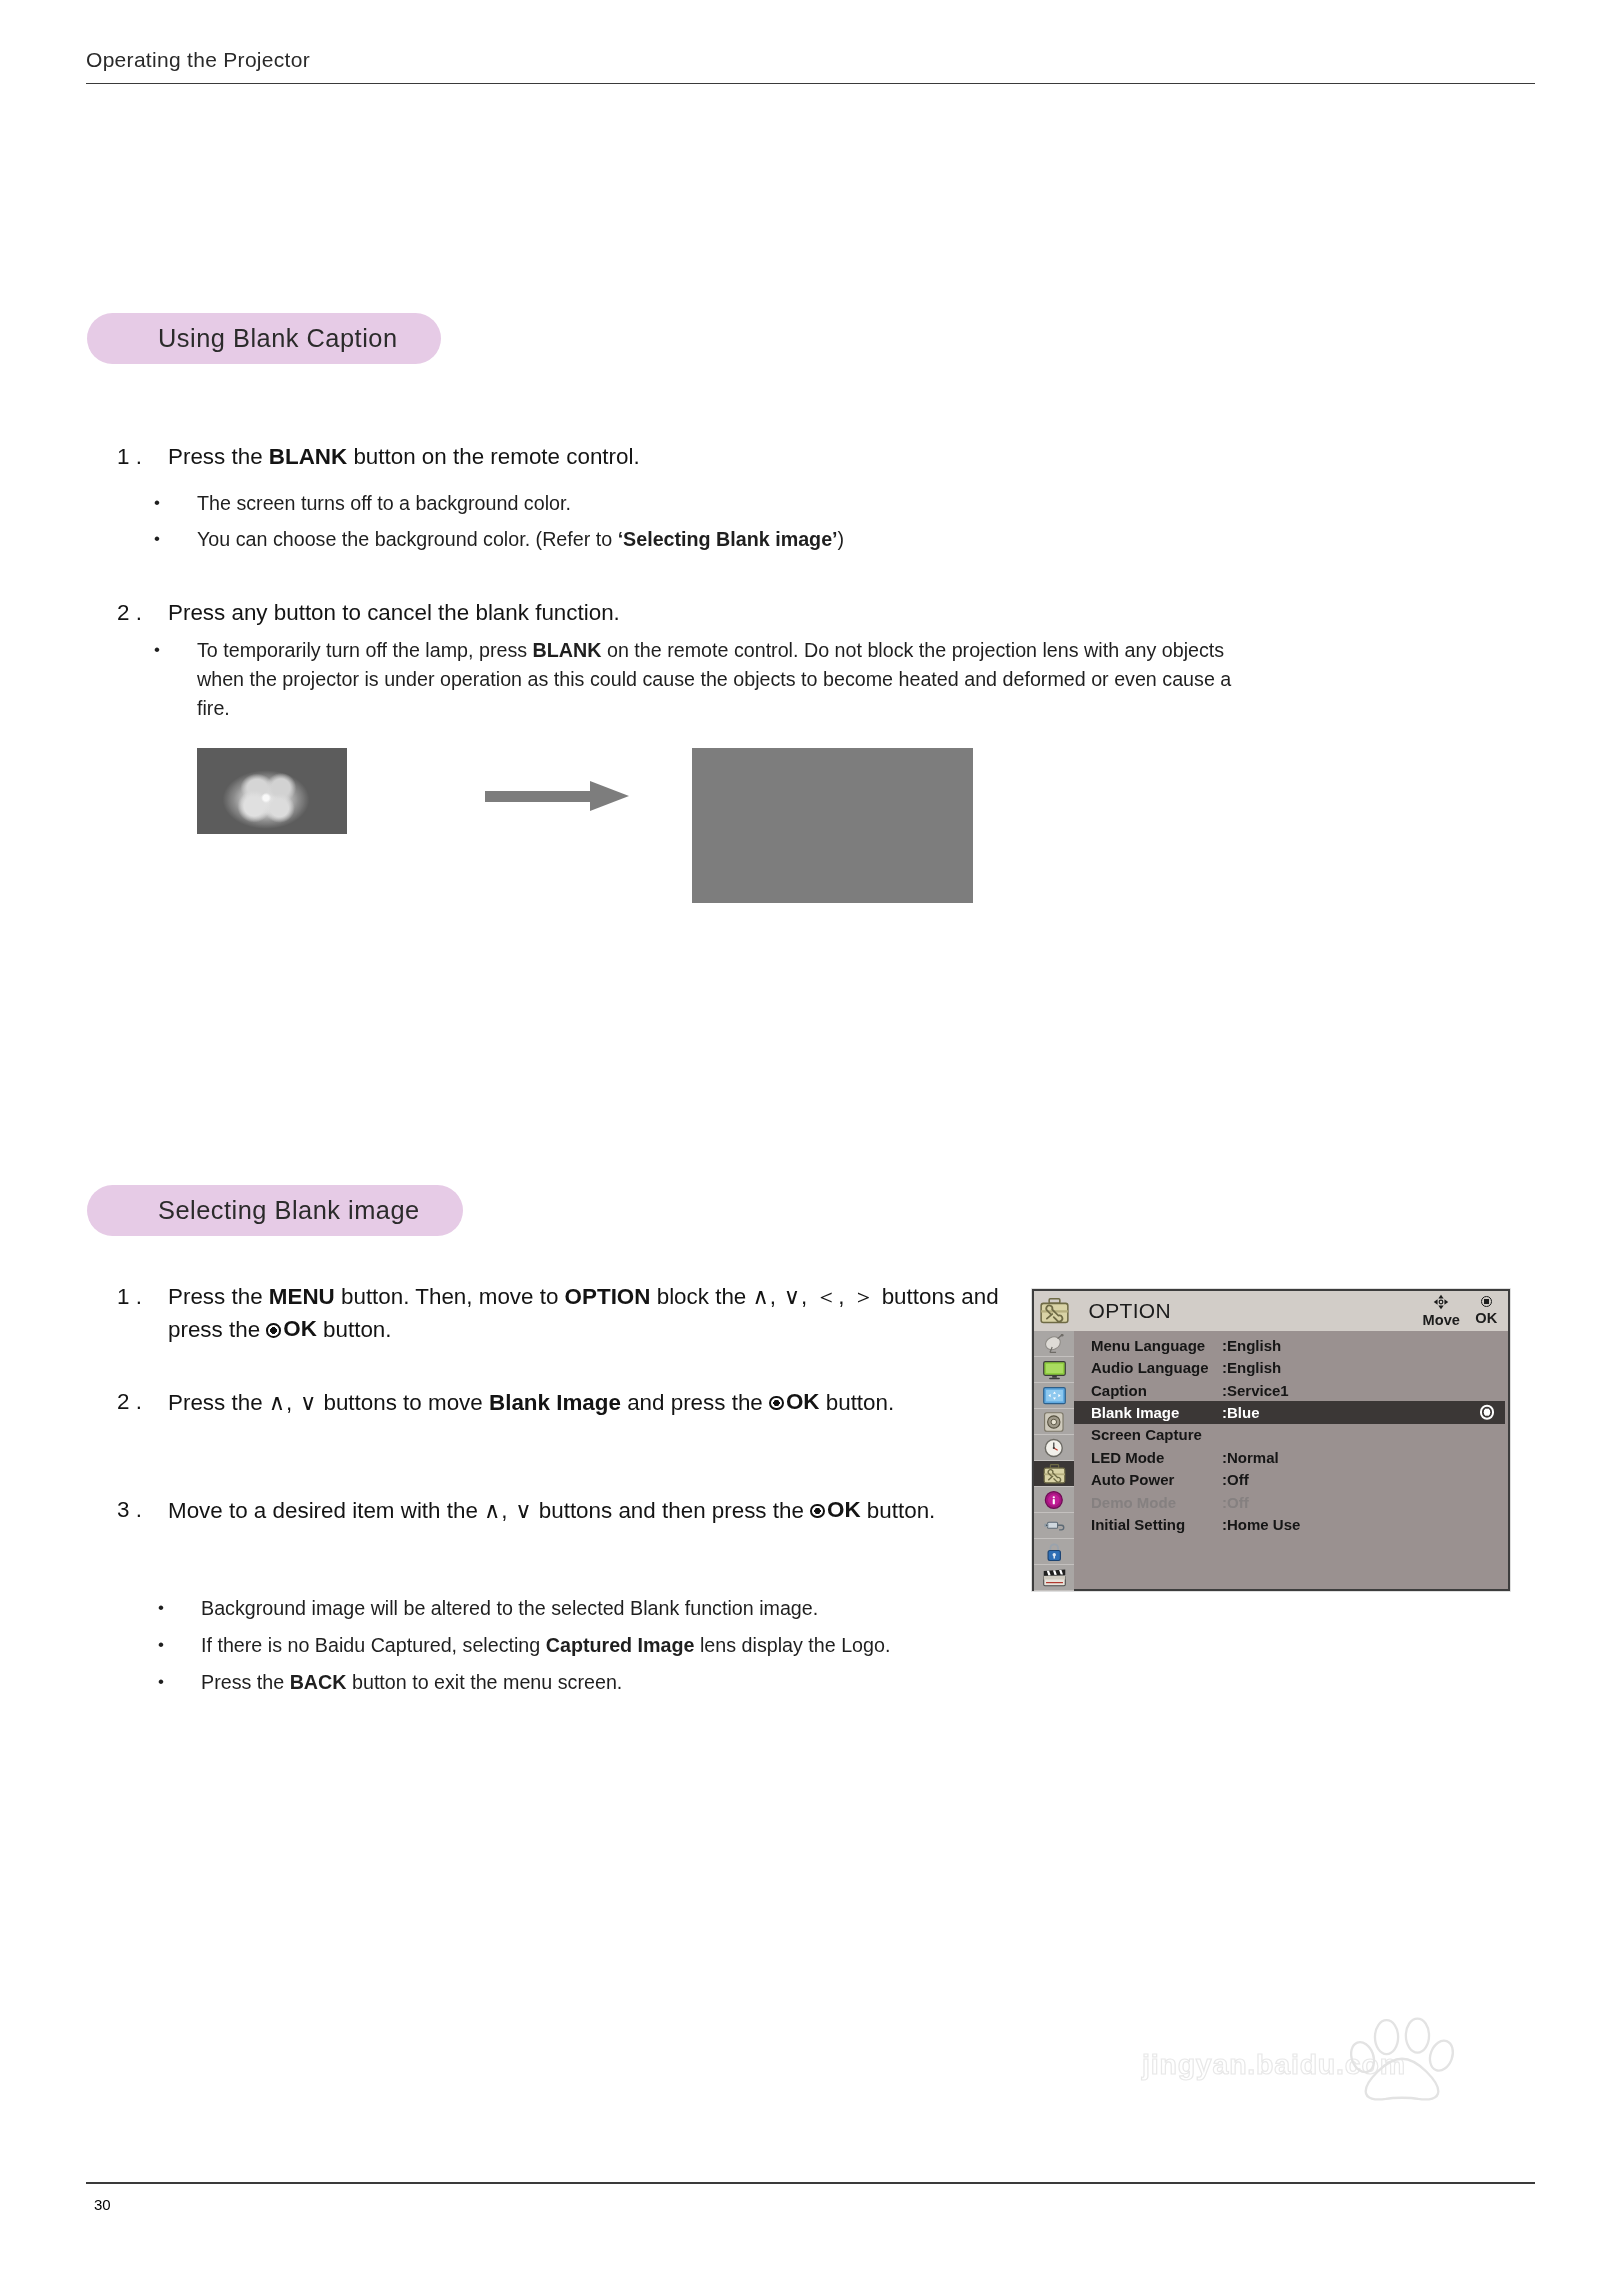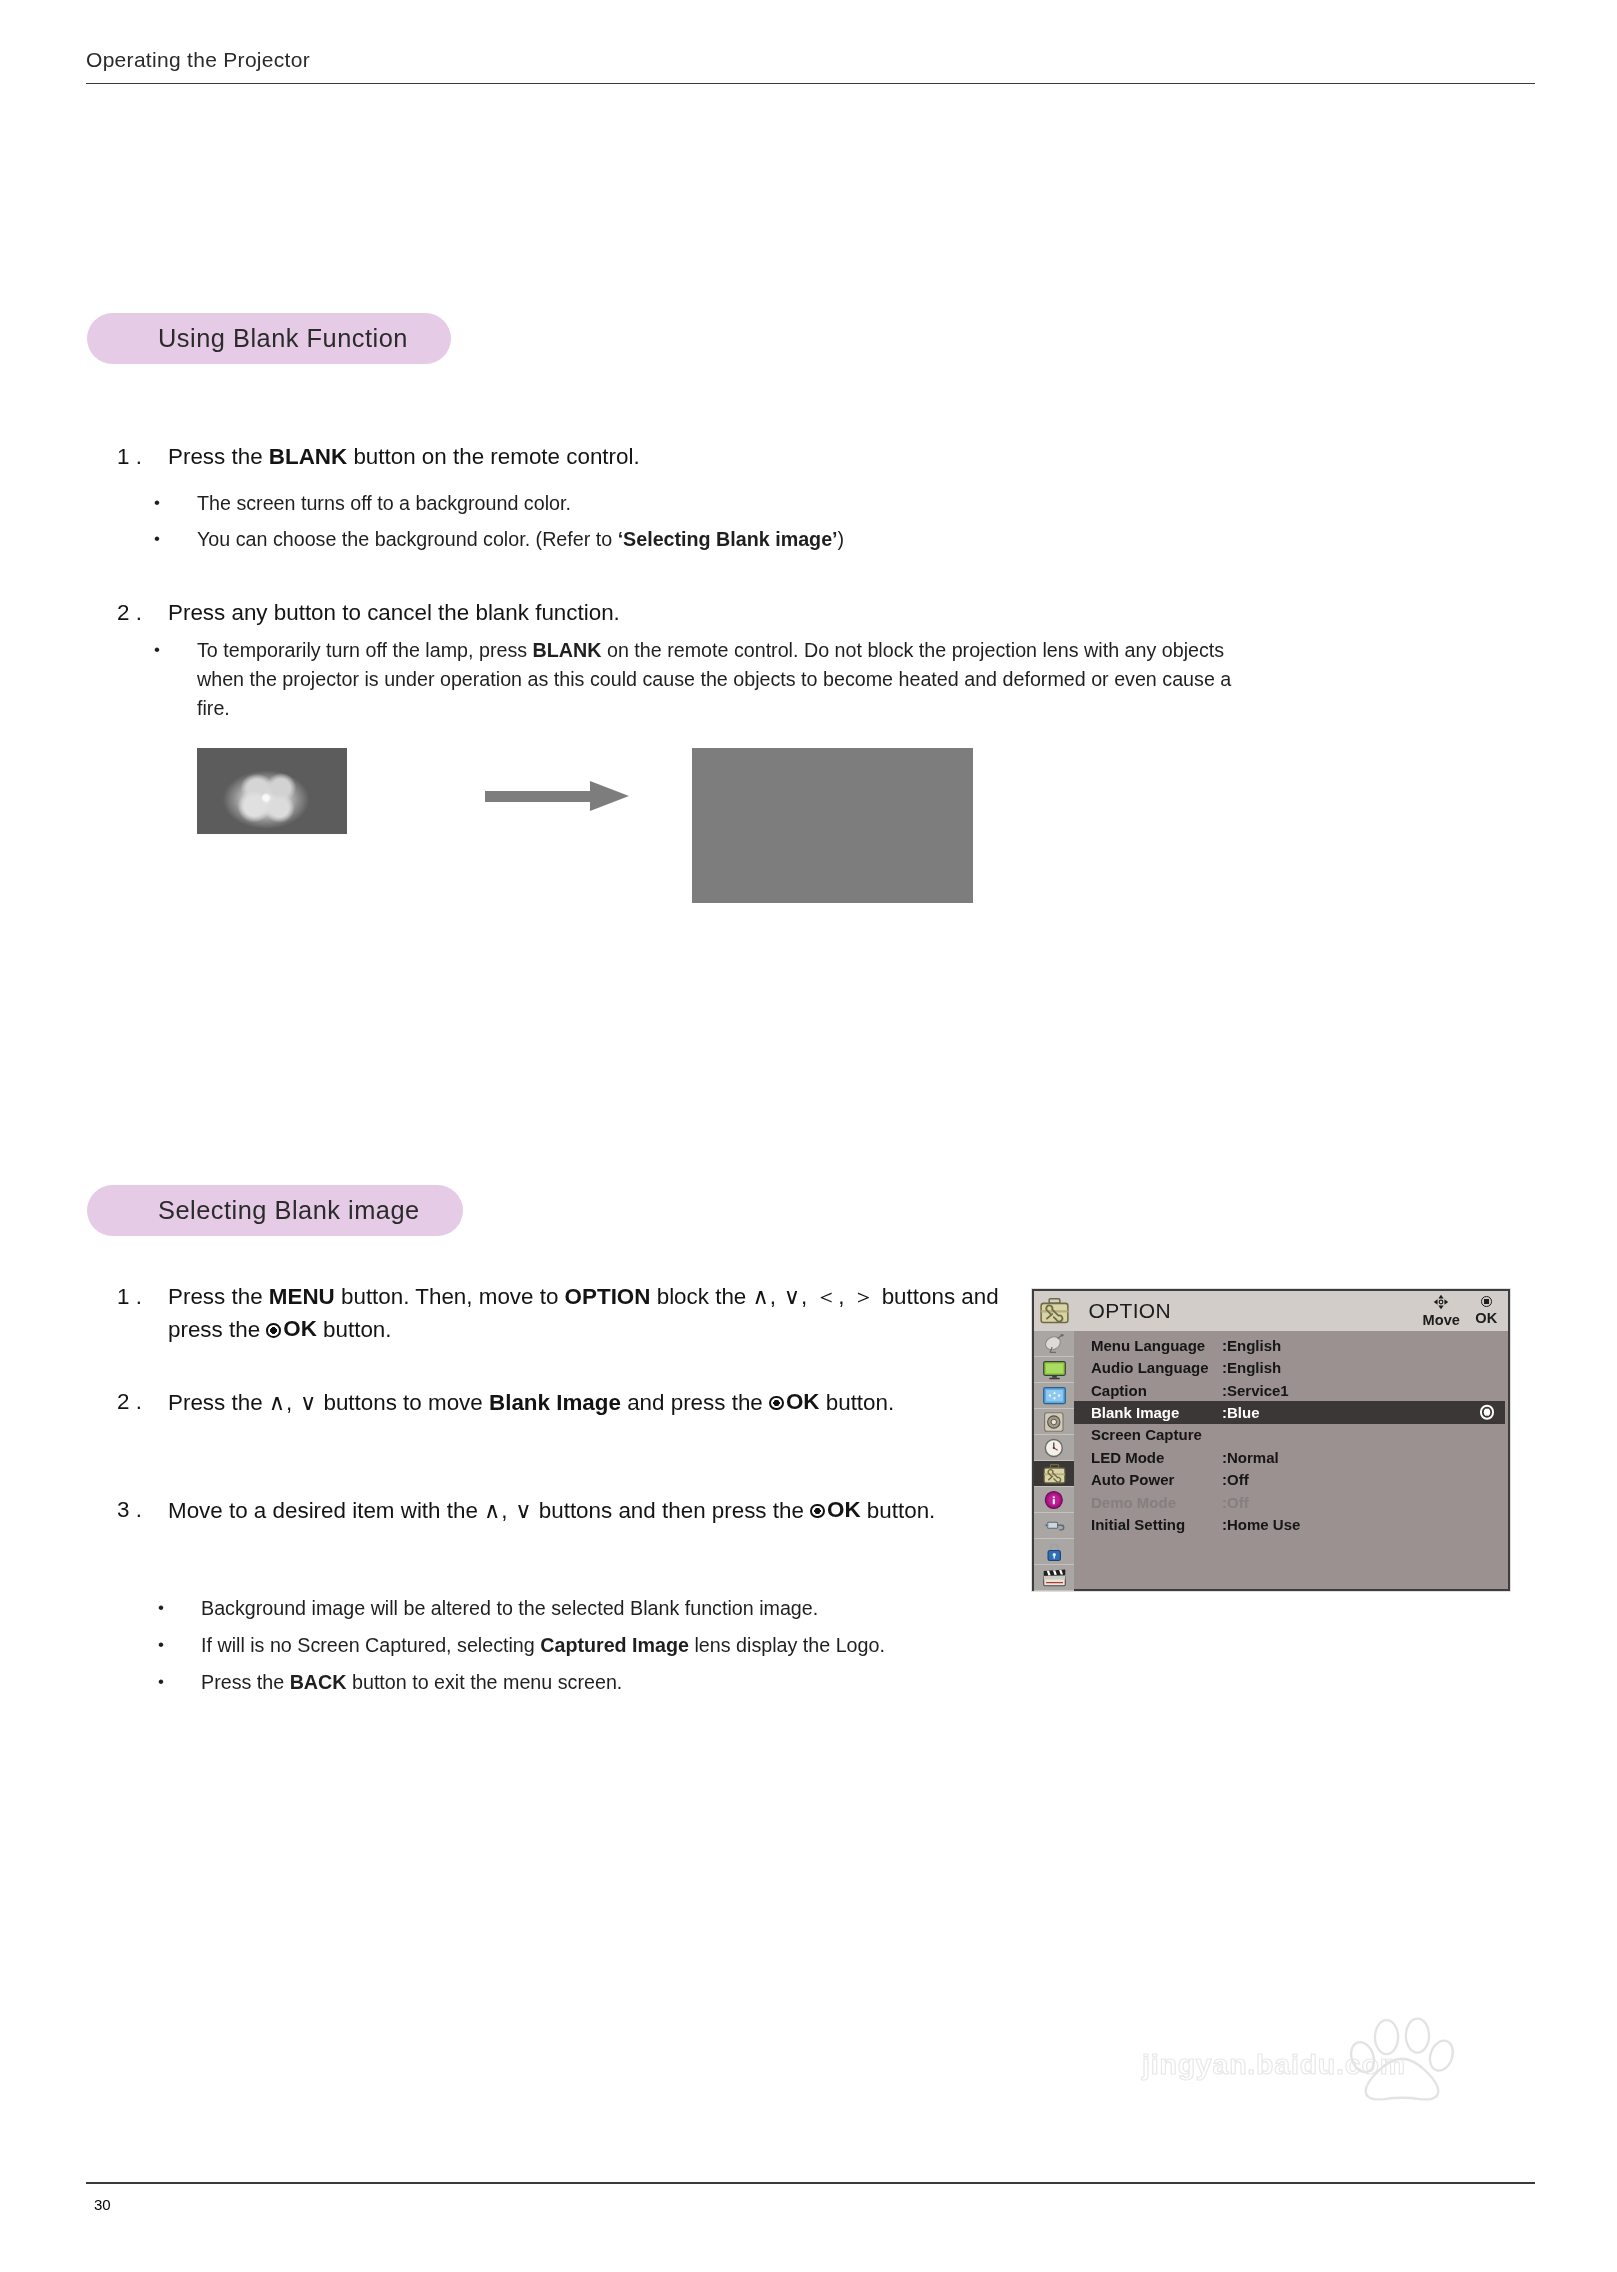--- a/index.html
+++ b/index.html
@@ -298,21 +298,21 @@
 <body>
 
 <div class="page">
 
   <div class="runhead">
     <div class="runhead-text">Operating the Projector</div>
     <div class="runhead-rule"></div>
   </div>
 
   <div class="pill sec1-pill">
-    <span>Using Blank Function</span>
+    <span>Using Blank Caption</span>
   </div>
 
 
   <div class="step" style="left:117px; top:441px; width:1079px;">
     <span class="step-num">1 .</span>
     <span class="step-body"><span>Press the </span><b>BLANK</b><span> button on the remote control.</span></span>
   </div>
 
   <div class="bul" style="left:154px; top:489px; width:1041px;">
     <span class="bul-dot">•</span>
@@ -370,21 +370,21 @@
           <span>OK</span>
         </span><span> button.</span></span>
   </div>
 
   <div class="bul" style="left:158px; top:1594px; width:1041px;">
     <span class="bul-dot">•</span>
     <span class="bul-body"><span>Background image will be altered to the selected Blank function image.</span></span>
   </div>
   <div class="bul" style="left:158px; top:1631px; width:1041px;">
     <span class="bul-dot">•</span>
-    <span class="bul-body"><span>If will is no Screen Captured, selecting </span><b>Captured Image</b><span> lens display the Logo.</span></span>
+    <span class="bul-body"><span>If there is no Baidu Captured, selecting </span><b>Captured Image</b><span> lens display the Logo.</span></span>
   </div>
   <div class="bul" style="left:158px; top:1668px; width:1041px;">
     <span class="bul-dot">•</span>
     <span class="bul-body"><span>Press the </span><b>BACK</b><span> button to exit the menu screen.</span></span>
   </div>
 
   <div class="osd">
 
     <div class="osd-title">
       <div class="osd-title-icon">

